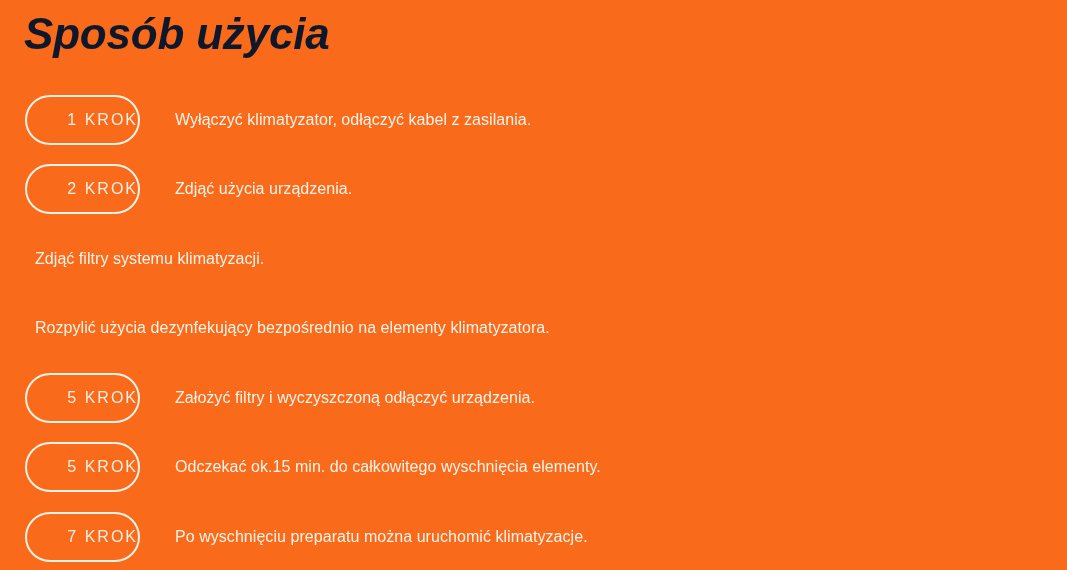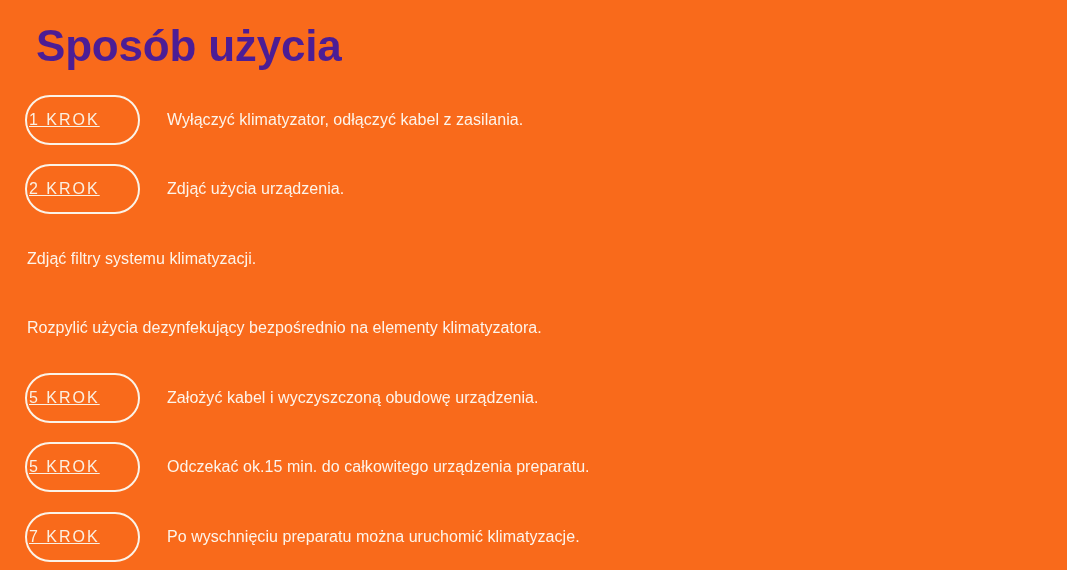--- a/index.html
+++ b/index.html
@@ -21,27 +21,28 @@
     width: 1067px;
     height: 570px;
     background: #f96a1b;
     overflow: hidden;
   }
 
   #page-title {
     position: absolute;
     left: 24px;
     top: 6px;
-    margin: 12px;
+    margin: 0;
     font-size: 44px;
     line-height: 56px;
     font-weight: 700;
     letter-spacing: -0.2px;
-    color: #4c1d95;
+    color: #0f172a;
     white-space: nowrap;
+    font-style: italic;
   }
 
   #steps-list {
     position: absolute;
     left: 0;
     top: 97px;
     width: 1067px;
     list-style: none;
     margin: 0;
     padding: 0;
@@ -59,38 +60,37 @@
     position: relative;
     flex: 0 0 auto;
     margin-left: 25px;
     width: 115px;
     height: 50px;
     border: 2px solid #fbf3e8;
     border-radius: 999px;
     background: transparent;
     display: flex;
     align-items: center;
-    justify-content: flex-start;
+    justify-content: flex-end;
     color: #fbf0e2;
-    text-decoration: underline;
   }
 
   .step-badge-text {
     font-size: 16px;
     line-height: 16px;
     font-weight: 400;
     letter-spacing: 2.0px;
     text-indent: 2.0px;
     white-space: nowrap;
     color: #fbf0e2;
   }
 
   .step-text {
     flex: 1 1 auto;
-    margin-left: 27px;
+    margin-left: 35px;
     padding-right: 20px;
     font-size: 16px;
     line-height: 22px;
     font-weight: 400;
     color: #fdf4ea;
     white-space: nowrap;
     letter-spacing: 0.05px;
   }
 </style>
 </head>
@@ -121,28 +121,28 @@
     </li>
 
     <li class="step-row">
       <div class="step-text">Rozpylić użycia dezynfekujący bezpośrednio na elementy klimatyzatora.</div>
     </li>
 
     <li class="step-row">
       <div class="step-badge">
         <span class="step-badge-text">5 KROK</span>
       </div>
-      <div class="step-text">Założyć kabel i wyczyszczoną obudowę urządzenia.</div>
+      <div class="step-text">Założyć filtry i wyczyszczoną odłączyć urządzenia.</div>
     </li>
 
     <li class="step-row">
       <div class="step-badge">
         <span class="step-badge-text">5 KROK</span>
       </div>
-      <div class="step-text">Odczekać ok.15 min. do całkowitego urządzenia preparatu.</div>
+      <div class="step-text">Odczekać ok.15 min. do całkowitego wyschnięcia elementy.</div>
     </li>
 
     <li class="step-row">
       <div class="step-badge">
         <span class="step-badge-text">7 KROK</span>
       </div>
       <div class="step-text">Po wyschnięciu preparatu można uruchomić klimatyzacje.</div>
     </li>
 
   </ol>

